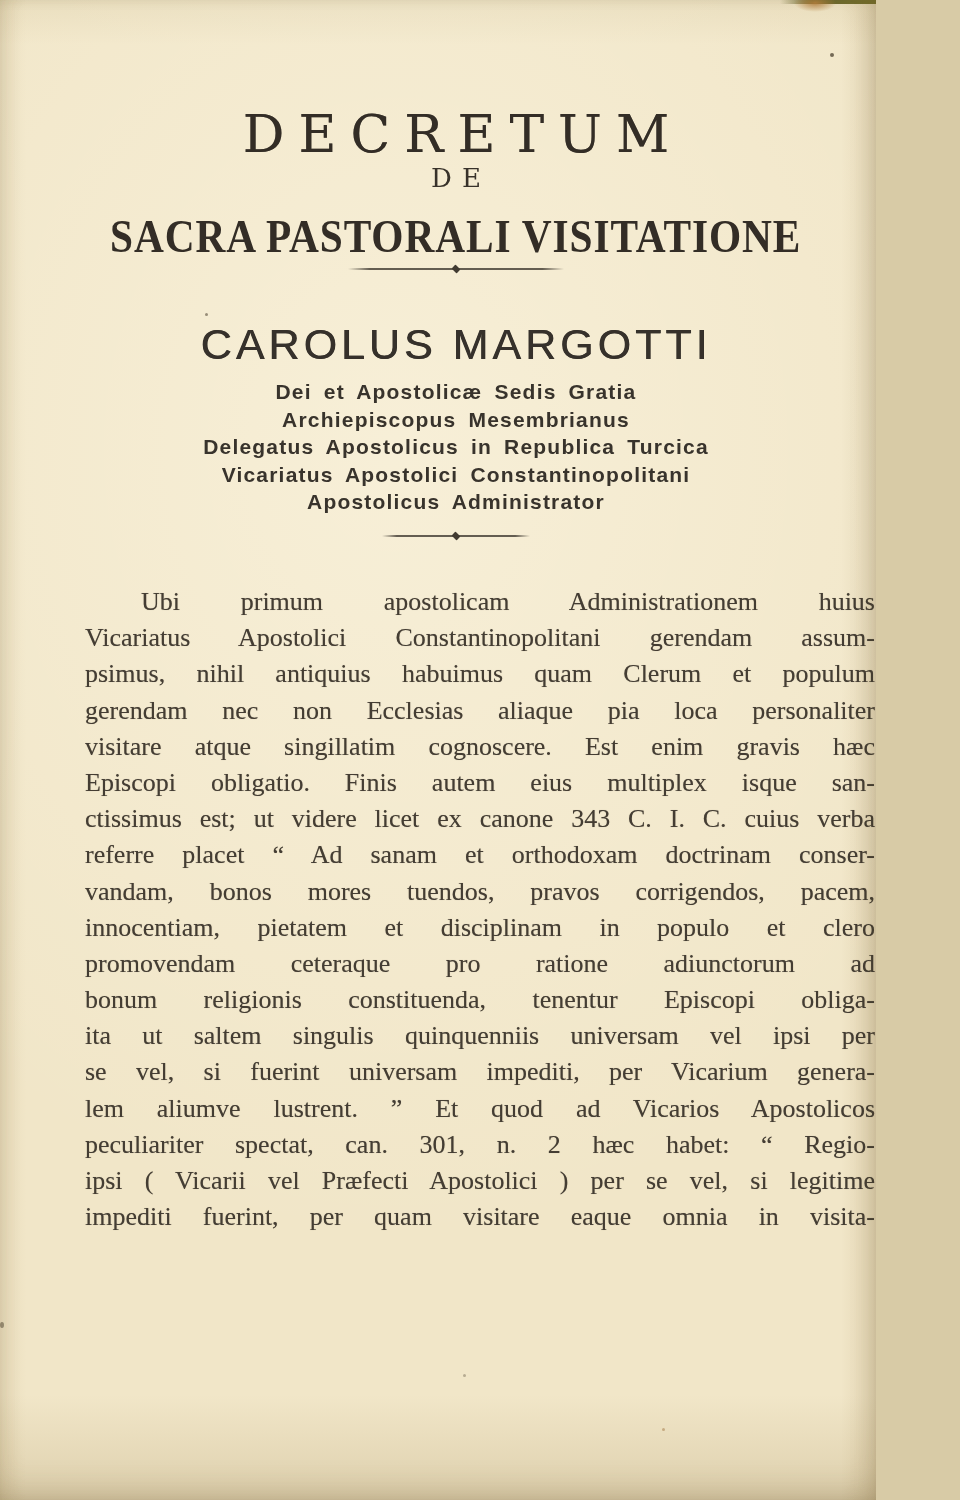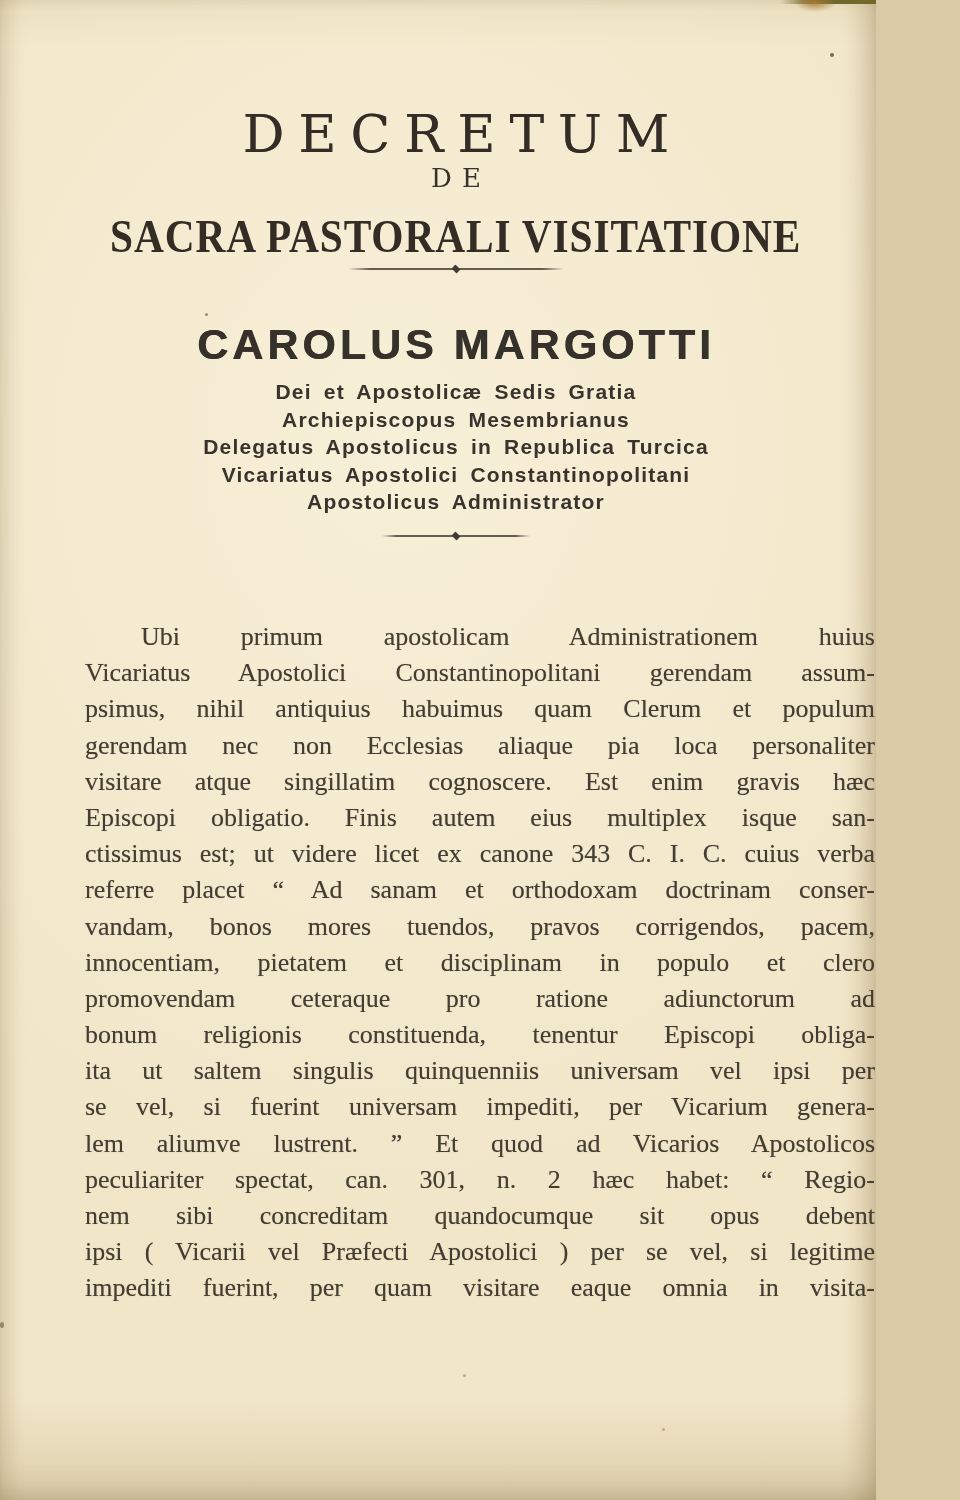--- a/index.html
+++ b/index.html
@@ -112,21 +112,21 @@
     border-radius: 1px;
   }
   .divider.d1 { top: 268px; left: 348px; width: 216px; }
   .divider.d2 { top: 535px; left: 382px; width: 148px; }
 
   .carolus {
     position: absolute;
     top: 320px; left: 0; width: 100%;
     font-family: "Liberation Sans", sans-serif;
     font-size: 43px;
-    font-weight: 700;
+    font-weight: 400;
     letter-spacing: 4px;
     color: #36312b;
     text-shadow: 0.6px 0 0 currentColor;
   }
   .author-titles {
     position: absolute;
     top: 378px; left: 0; width: 100%;
     font-family: "Liberation Sans", sans-serif;
     font-size: 21px;
     font-weight: 700;
@@ -140,21 +140,20 @@
   .body-text {
     position: absolute;
     top: 584px;
     left: 85px;
     width: 790px;
     font-family: "Liberation Serif", serif;
     font-size: 26px;
     line-height: 36.2px;
     color: #443d33;
     text-shadow: 0 0 0.7px rgba(68,61,51,0.45);
-    margin-top: 35px;
   }
   .bline {
     text-align: justify;
     text-align-last: justify;
     height: 36.2px;
     white-space: nowrap;
   }
   .bline.indent { padding-left: 56px; }
 </style>
 </head>
@@ -197,18 +196,17 @@
     <div class="bline">ctissimus est; ut videre licet ex canone 343 C. I. C. cuius verba</div>
     <div class="bline">referre placet “ Ad sanam et orthodoxam doctrinam conser-</div>
     <div class="bline">vandam, bonos mores tuendos, pravos corrigendos, pacem,</div>
     <div class="bline">innocentiam, pietatem et disciplinam in populo et clero</div>
     <div class="bline">promovendam ceteraque pro ratione adiunctorum ad</div>
     <div class="bline">bonum religionis constituenda, tenentur Episcopi obliga-</div>
     <div class="bline">ita ut saltem singulis quinquenniis universam vel ipsi per</div>
     <div class="bline">se vel, si fuerint universam impediti, per Vicarium genera-</div>
     <div class="bline">lem aliumve lustrent. ” Et quod ad Vicarios Apostolicos</div>
     <div class="bline">peculiariter spectat, can. 301, n. 2 hæc habet: “ Regio-</div>
-    <div class="bline">nem sibi concreditam quandocumque sit opus debent</div>
     <div class="bline">ipsi ( Vicarii vel Præfecti Apostolici ) per se vel, si legitime</div>
     <div class="bline">impediti fuerint, per quam visitare eaque omnia in visita-</div>
   </div>
 
 </div>
 
 </body></html>

